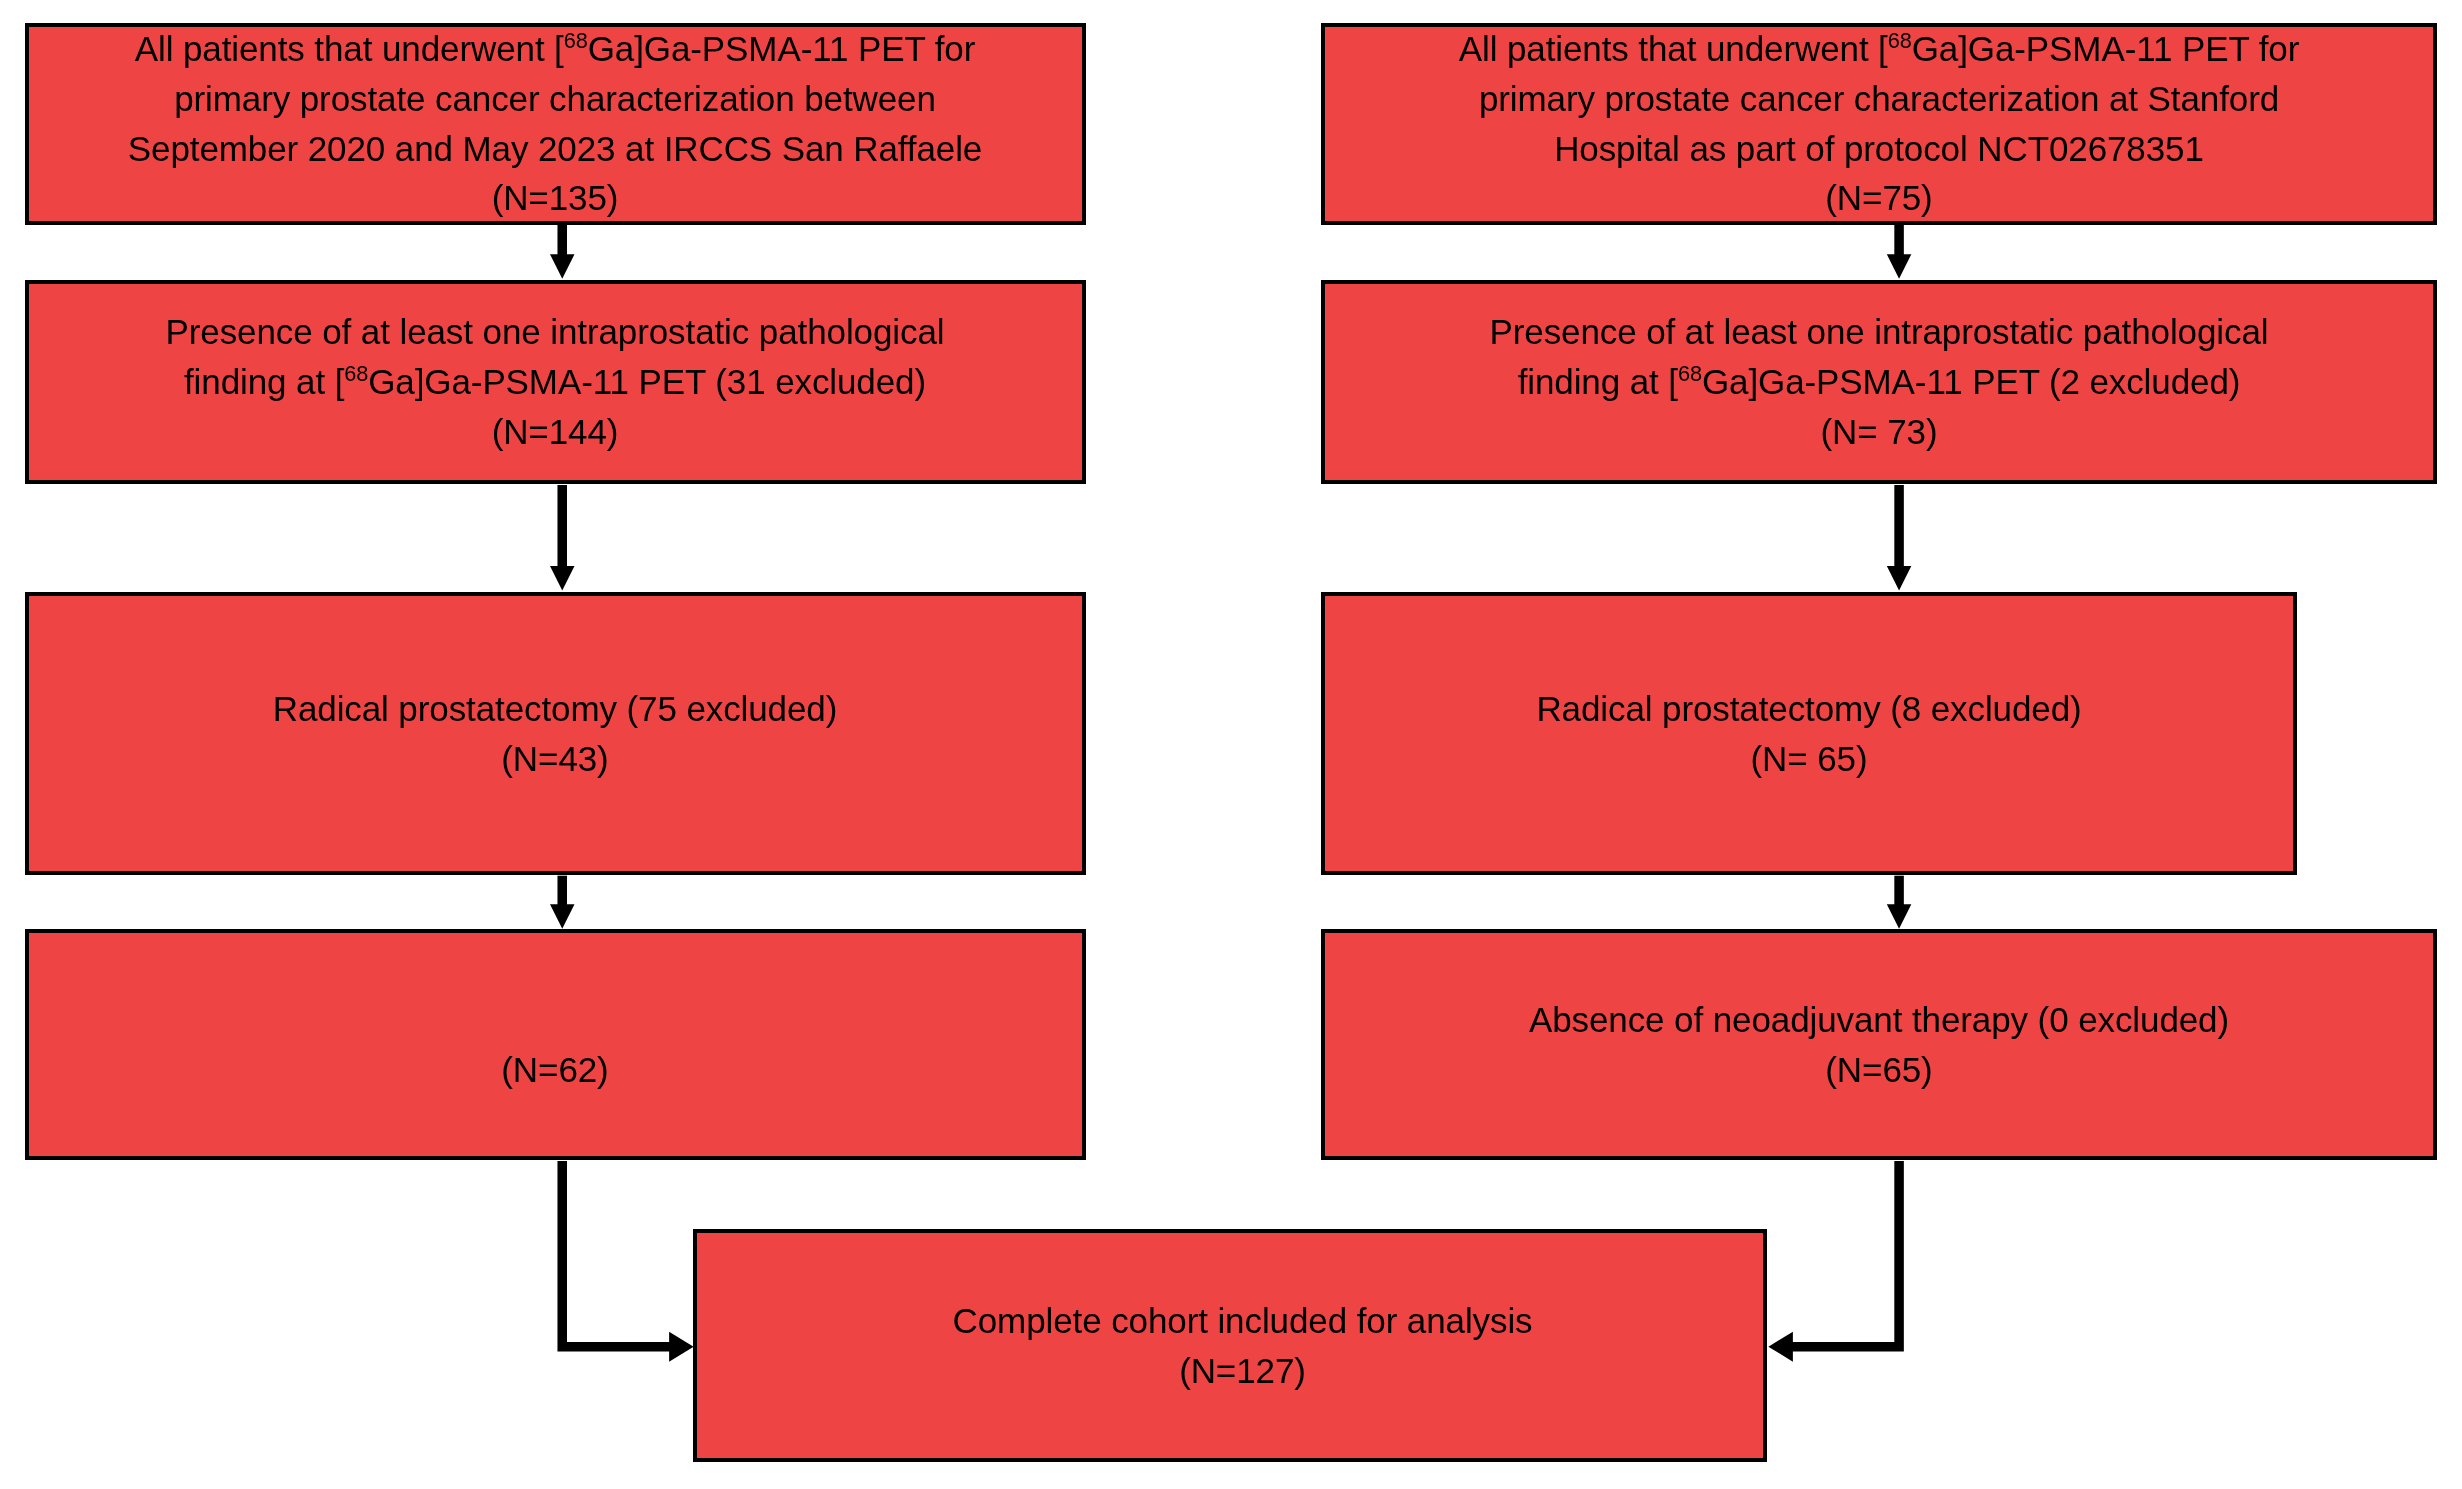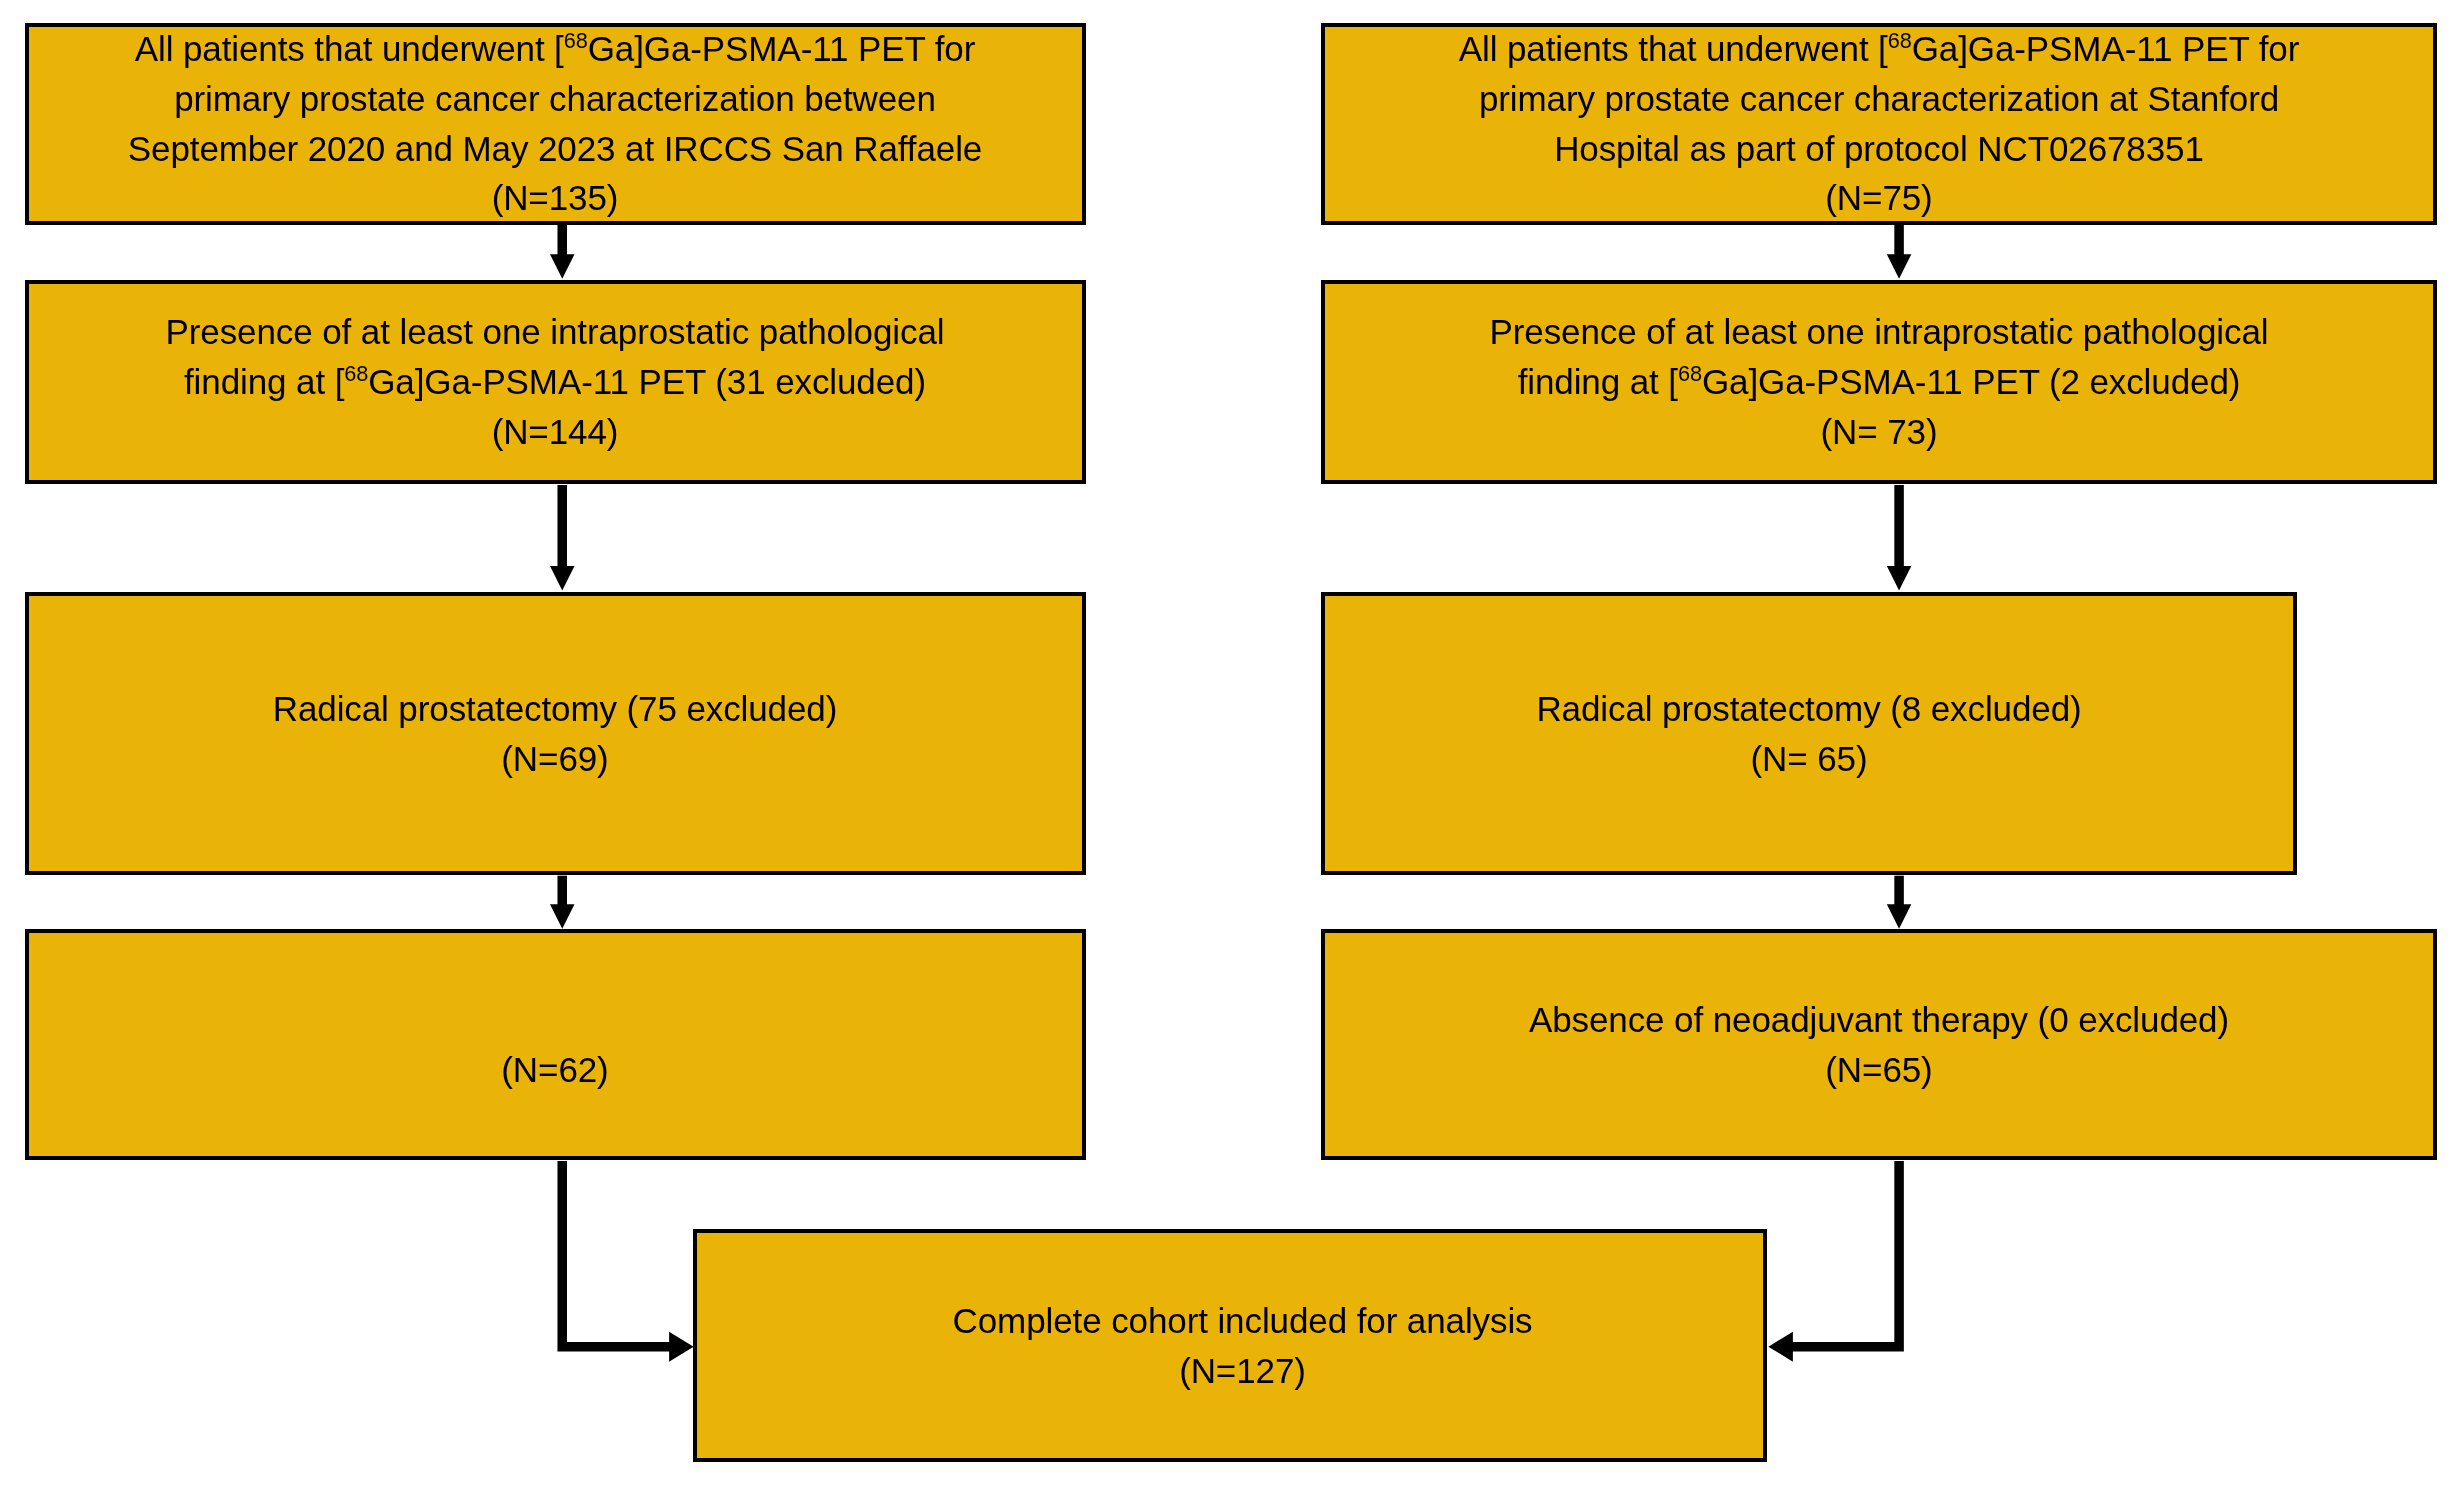--- a/index.html
+++ b/index.html
@@ -13,21 +13,21 @@
     height: 1490px;
     background: #ffffff;
     font-family: "Liberation Sans", sans-serif;
     color: #000000;
     overflow: hidden;
   }
   .flow-box {
     position: absolute;
     box-sizing: border-box;
     border: 4.8px solid #000000;
-    background: #eab308;
+    background: #ef4444;
     display: flex;
     align-items: center;
     justify-content: center;
     text-align: center;
   }
   .box-text {
     font-size: 35px;
     line-height: 1.42;
     letter-spacing: -0.1px;
     padding: 0 12.3px;
@@ -96,21 +96,21 @@
 
   <div class="flow-box" style="left:24.5px; top:22.5px; width:1061px; height:202px;">
     <div class="box-text"><span>All patients that underwent [</span><sup>68</sup><span>Ga]Ga-PSMA-11 PET for</span><br><span>primary prostate cancer characterization between</span><br><span>September 2020 and May 2023 at IRCCS San Raffaele</span><br><span>(N=135)</span></div>
   </div>
 
   <div class="flow-box" style="left:24.5px; top:280px; width:1061px; height:204px;">
     <div class="box-text"><span>Presence of at least one intraprostatic pathological</span><br><span>finding at [</span><sup>68</sup><span>Ga]Ga-PSMA-11 PET  (31 excluded)</span><br><span>(N=144)</span></div>
   </div>
 
   <div class="flow-box" style="left:24.5px; top:592px; width:1061px; height:283px;">
-    <div class="box-text"><span>Radical prostatectomy (75 excluded)</span><br><span>(N=69)</span></div>
+    <div class="box-text"><span>Radical prostatectomy (75 excluded)</span><br><span>(N=43)</span></div>
   </div>
 
   <div class="flow-box" style="left:24.5px; top:929px; width:1061px; height:231px;">
     <div class="box-text"><br><span>(N=62)</span></div>
   </div>
 
   <div class="flow-box" style="left:1321px; top:22.5px; width:1116px; height:202px;">
     <div class="box-text"><span>All patients that underwent [</span><sup>68</sup><span>Ga]Ga-PSMA-11 PET for</span><br><span>primary prostate cancer characterization at Stanford</span><br><span>Hospital as part of protocol NCT02678351</span><br><span>(N=75)</span></div>
   </div>
 

